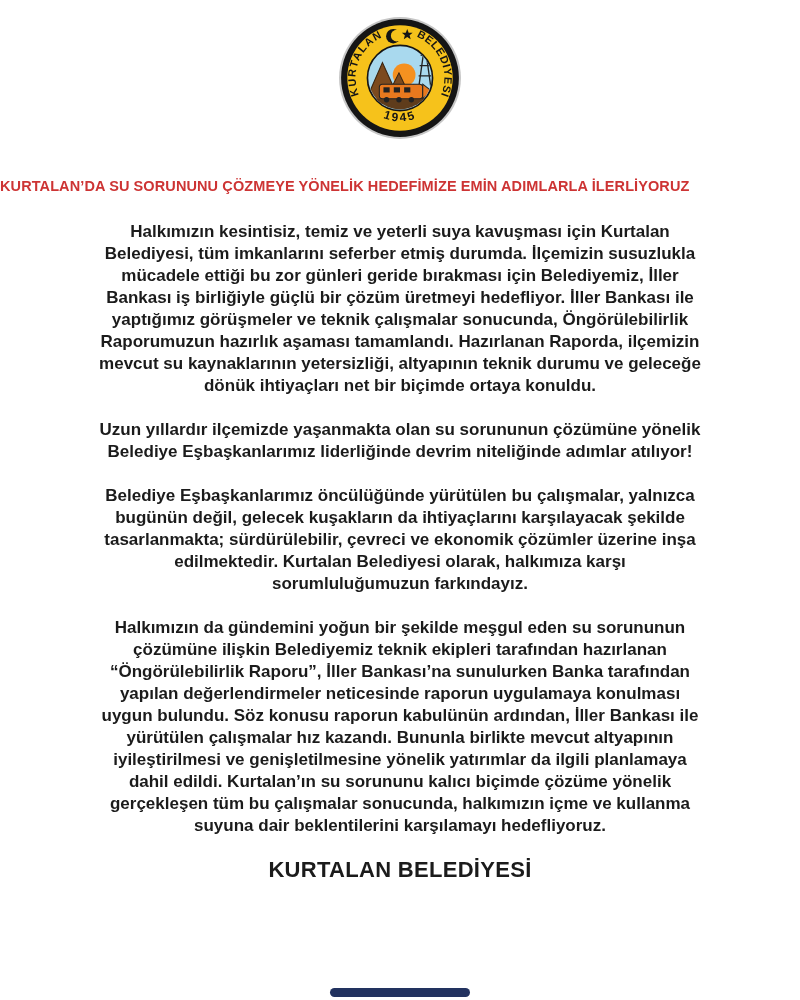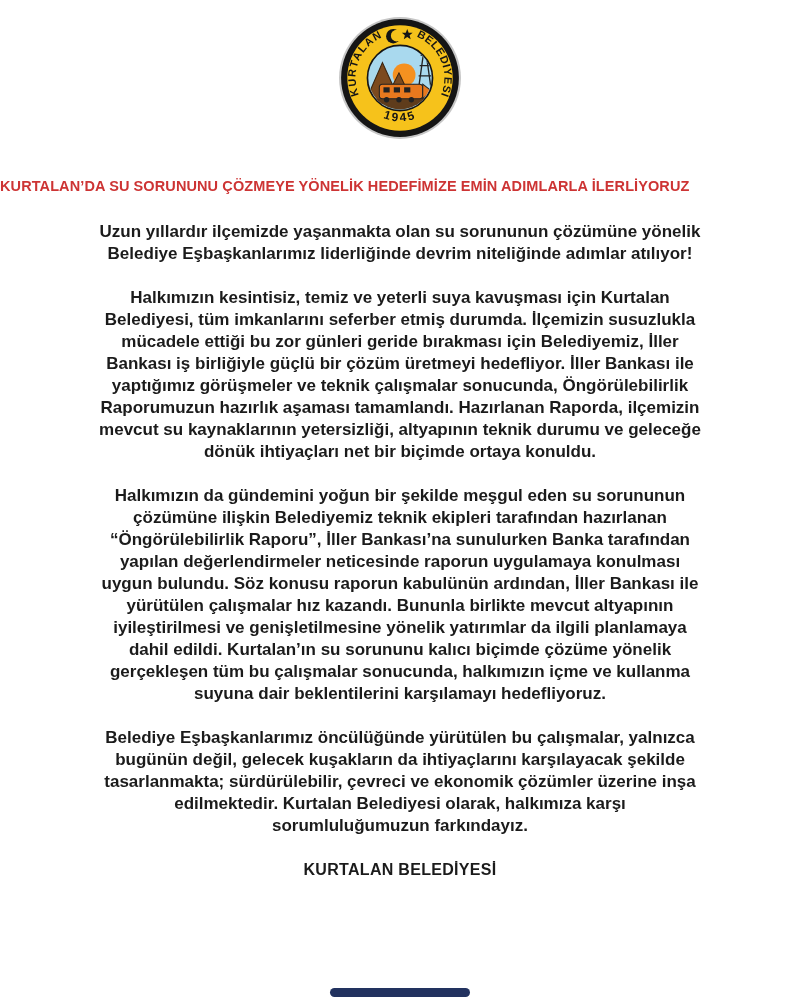--- a/index.html
+++ b/index.html
@@ -7,21 +7,21 @@
         font-family:"Liberation Sans","DejaVu Sans",sans-serif;}
   .logo-wrap{position:absolute;top:16px;left:50%;transform:translateX(-50%);
              width:124px;height:124px;}
   .logo-wrap svg{width:100%;height:100%;display:block;}
   .headline{position:absolute;top:176px;left:0;width:688px;margin:0;
             text-align:left;font-size:14.5px;line-height:20px;font-weight:bold;
             color:#cd3434;white-space:nowrap;letter-spacing:0.1px;}
   .content{position:absolute;top:221px;left:30px;width:740px;text-align:center;
            color:#1b1b1b;font-weight:bold;font-size:17px;line-height:22px;}
   .content p{margin:0 0 22px 0;white-space:pre-line;}
-  .signature{font-size:16px;letter-spacing:0.3px;margin-top:0;}
+  .signature{font-size:22px;letter-spacing:0.3px;margin-top:0;}
   .home-indicator{position:absolute;bottom:3px;left:50%;transform:translateX(-50%);
                   width:140px;height:9px;border-radius:5px;background:#22325f;}
   .seal-text{font-family:"Liberation Sans","DejaVu Sans",sans-serif;font-weight:bold;}
 </style>
 </head>
 <body>
 
 <div class="page">
 
   <div class="logo-wrap">
@@ -74,43 +74,43 @@
       </text>
       <text class="seal-text" font-size="11.5" letter-spacing="2" fill="#151515">
         <textPath href="#arcB" startOffset="50%" text-anchor="middle">1945</textPath>
       </text>
     </svg>
   </div>
 
   <h1 class="headline" style="color: rgb(205, 52, 52);">KURTALAN’DA SU SORUNUNU ÇÖZMEYE YÖNELİK HEDEFİMİZE EMİN ADIMLARLA İLERLİYORUZ</h1>
 
   <div class="content">
-    <p>Uzun yıllardır ilçemizde yaşanmakta olan su sorununun çözümüne yönelik
-Belediye Eşbaşkanlarımız liderliğinde devrim niteliğinde adımlar atılıyor!</p>
     <p>Halkımızın kesintisiz, temiz ve yeterli suya kavuşması için Kurtalan
 Belediyesi, tüm imkanlarını seferber etmiş durumda. İlçemizin susuzlukla
 mücadele ettiği bu zor günleri geride bırakması için Belediyemiz, İller
 Bankası iş birliğiyle güçlü bir çözüm üretmeyi hedefliyor. İller Bankası ile
 yaptığımız görüşmeler ve teknik çalışmalar sonucunda, Öngörülebilirlik
 Raporumuzun hazırlık aşaması tamamlandı. Hazırlanan Raporda, ilçemizin
 mevcut su kaynaklarının yetersizliği, altyapının teknik durumu ve geleceğe
 dönük ihtiyaçları net bir biçimde ortaya konuldu.</p>
+    <p>Uzun yıllardır ilçemizde yaşanmakta olan su sorununun çözümüne yönelik
+Belediye Eşbaşkanlarımız liderliğinde devrim niteliğinde adımlar atılıyor!</p>
+    <p>Belediye Eşbaşkanlarımız öncülüğünde yürütülen bu çalışmalar, yalnızca
+bugünün değil, gelecek kuşakların da ihtiyaçlarını karşılayacak şekilde
+tasarlanmakta; sürdürülebilir, çevreci ve ekonomik çözümler üzerine inşa
+edilmektedir. Kurtalan Belediyesi olarak, halkımıza karşı
+sorumluluğumuzun farkındayız.</p>
     <p>Halkımızın da gündemini yoğun bir şekilde meşgul eden su sorununun
 çözümüne ilişkin Belediyemiz teknik ekipleri tarafından hazırlanan
 “Öngörülebilirlik Raporu”, İller Bankası’na sunulurken Banka tarafından
 yapılan değerlendirmeler neticesinde raporun uygulamaya konulması
 uygun bulundu. Söz konusu raporun kabulünün ardından, İller Bankası ile
 yürütülen çalışmalar hız kazandı. Bununla birlikte mevcut altyapının
 iyileştirilmesi ve genişletilmesine yönelik yatırımlar da ilgili planlamaya
 dahil edildi. Kurtalan’ın su sorununu kalıcı biçimde çözüme yönelik
 gerçekleşen tüm bu çalışmalar sonucunda, halkımızın içme ve kullanma
 suyuna dair beklentilerini karşılamayı hedefliyoruz.</p>
-    <p>Belediye Eşbaşkanlarımız öncülüğünde yürütülen bu çalışmalar, yalnızca
-bugünün değil, gelecek kuşakların da ihtiyaçlarını karşılayacak şekilde
-tasarlanmakta; sürdürülebilir, çevreci ve ekonomik çözümler üzerine inşa
-edilmektedir. Kurtalan Belediyesi olarak, halkımıza karşı
-sorumluluğumuzun farkındayız.</p>
     <p class="signature">KURTALAN BELEDİYESİ</p>
   </div>
 
   <div class="home-indicator" style="background: rgb(34, 50, 95);"></div>
 
 </div>
 
 </body></html>

